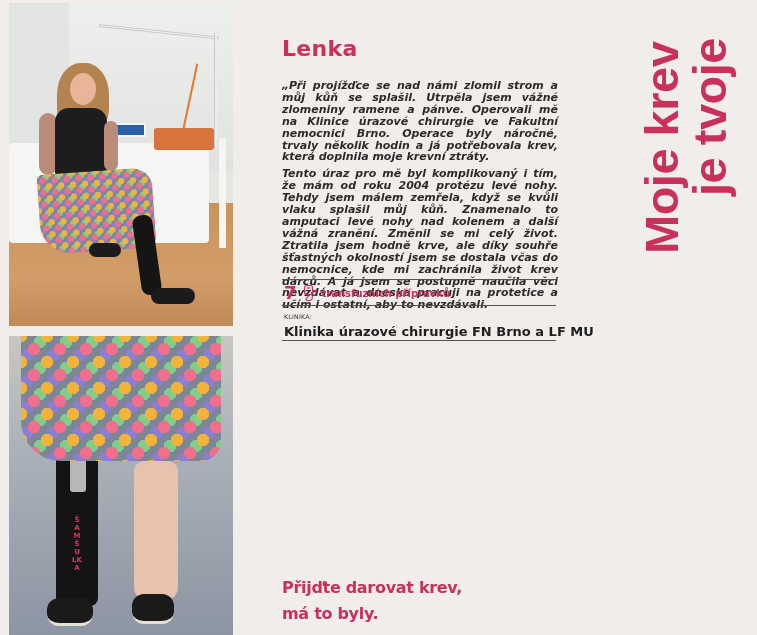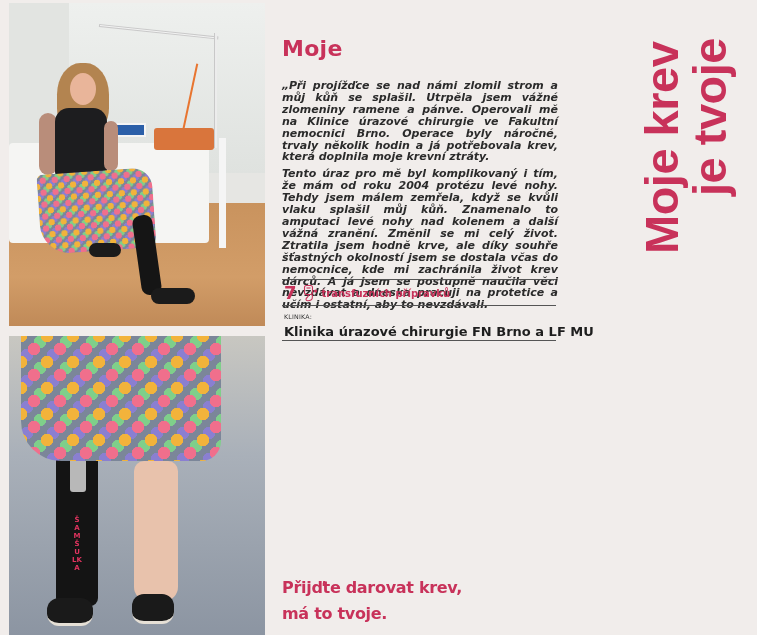--- a/index.html
+++ b/index.html
@@ -6,21 +6,21 @@
     html, body {
       width: 757px; height: 635px; overflow: hidden;
       background: #f1edeb;
       font-family: "DejaVu Sans", sans-serif;
       color: #2a2a2a;
     }
     .page { position: relative; width: 757px; height: 635px; background: #f1edeb; }
 
     
     .photo {
-      position: absolute; left: 9px; width: 256px; overflow: hidden;
+      position: absolute; left: 9px; width: 224px; overflow: hidden;
     }
     .photo-top { top: 3px; height: 323px; background: #e6e6e3; }
     .photo-bottom { top: 336px; height: 299px; background: #9aa3ad; }
 
     
     .wall { position: absolute; left: 0; top: 0; width: 100%; height: 170px; background: linear-gradient(180deg,#eef0ee 0%,#dfe2df 100%); }
     .wall-shade { position: absolute; left: 0; top: 0; width: 60px; height: 150px; background: #e2e4e1; }
     .floor { position: absolute; left: 0; top: 200px; width: 100%; height: 123px; background: linear-gradient(180deg,#c9935e 0%,#d29d68 60%,#c08a58 100%); }
     .bed-frame { position: absolute; left: 0; top: 140px; width: 200px; height: 100px; background: #f5f5f3; border-radius: 4px; }
     .bed-headboard { position: absolute; left: 145px; top: 125px; width: 60px; height: 22px; background: #d9753c; border-radius: 3px; }
@@ -156,21 +156,21 @@
     <div class="bg-bottom"></div>
     <div class="leg-bottom"></div>
     <div class="prosthesis-bottom"></div>
     <div class="prosthesis-knee"></div>
     <div class="prosthesis-label">ŠAMŠULKA</div>
     <div class="skirt-bottom"></div>
     <div class="shoe-b1"></div>
     <div class="shoe-b2"></div>
   </div>
 
-  <h1 class="name">Moje</h1>
+  <h1 class="name">Lenka</h1>
 
   <div class="story">
     <p>„Při projížďce se nad námi zlomil strom a můj kůň se splašil. Utrpěla jsem vážné zlomeniny ramene a pánve. Operovali mě na Klinice úrazové chirurgie ve Fakultní nemocnici Brno. Operace byly náročné, trvaly několik hodin a já potřebovala krev, která doplnila moje krevní ztráty.</p>
     <p>Tento úraz pro mě byl komplikovaný i tím, že mám od roku 2004 protézu levé nohy. Tehdy jsem málem zemřela, když se kvůli vlaku splašil můj kůň. Znamenalo to amputaci levé nohy nad kolenem a další vážná zranění. Změnil se mi celý život. Ztratila jsem hodně krve, ale díky souhře šťastných okolností jsem se dostala včas do nemocnice, kde mi zachránila život krev dárců. A já jsem se postupně naučila věci nevzdávat a dneska pracuji na protetice a učím i ostatní, aby to nevzdávali.</p>
   </div>
 
   <div class="rule rule-1"></div>
   <div class="stat-row">
     <span class="stat-number">7</span>
     <svg class="stat-icon" viewBox="0 0 16 18" fill="none" stroke="#c8325a" stroke-width="1.1">
@@ -186,16 +186,16 @@
   <div class="clinic-name">Klinika úrazové chirurgie FN Brno a LF MU</div>
   <div class="rule rule-3"></div>
 
   <div class="slogan">
     <div class="slogan-line slogan-line-1">Moje krev</div>
     <div class="slogan-line slogan-line-2">je tvoje</div>
   </div>
 
   <div class="cta">
     <span>Přijďte darovat krev,</span>
-    <span>má to tvoje.</span>
+    <span>má to byly.</span>
   </div>
 
 </div>
 
 </body></html>

